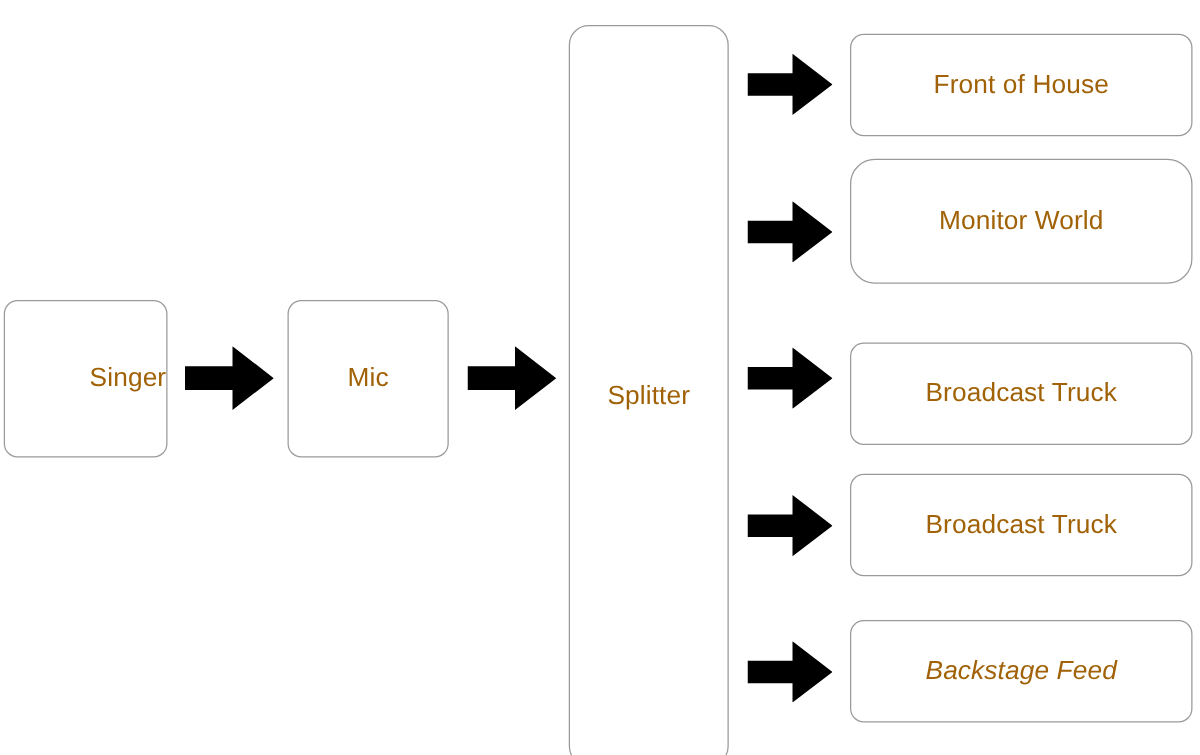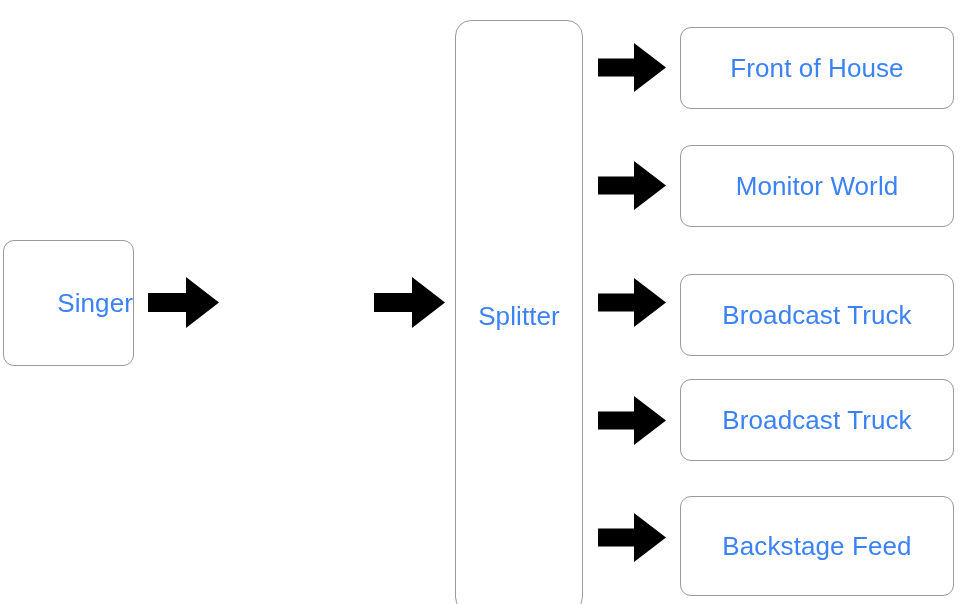--- a/index.html
+++ b/index.html
@@ -22,22 +22,22 @@
   
   .node {
     position: absolute;
     box-sizing: border-box;
     background: #ffffff;
     border: 1.6px solid #9a9a9a;
     border-radius: 11px;
     display: flex;
     align-items: center;
     justify-content: center;
-    color: #3b82f6;
-    font-size: 26px;
+    color: #a16207;
+    font-size: 21px;
     font-weight: 400;
     letter-spacing: 0.1px;
     line-height: 1.1;
     white-space: nowrap;
     text-align: center;
   }
   .node.tall {
     border-radius: 16px;
   }
   .node-label {
@@ -63,20 +63,23 @@
   <div class="node" style="left:3px; top:240px; width:131px; height:126px;justify-content:flex-end;">
     <span class="node-label">Singer</span>
   </div>
 
   <div class="arrow" style="left:148px; top:277px; width:71px; height:51px;">
     <svg viewBox="0 0 71 51" preserveAspectRatio="none" aria-hidden="true">
       <polygon points="0,16 38,16 38,0 71,25.5 38,51 38,35 0,35" fill="#000000"></polygon>
     </svg>
   </div>
 
+  <div class="node" style="left:230px; top:240px; width:129px; height:126px;">
+    <span class="node-label">Mic</span>
+  </div>
 
   <div class="arrow" style="left:374px; top:277px; width:71px; height:51px;">
     <svg viewBox="0 0 71 51" preserveAspectRatio="none" aria-hidden="true">
       <polygon points="0,16 38,16 38,0 71,25.5 38,51 38,35 0,35" fill="#000000"></polygon>
     </svg>
   </div>
 
   <div class="node tall" style="left:455px; top:4px; width:128px; height:593px;margin-top:16px;">
     <span class="node-label">Splitter</span>
   </div>
@@ -104,29 +107,29 @@
   <div class="arrow" style="left:598px; top:513px; width:68px; height:49px;">
     <svg viewBox="0 0 68 49" preserveAspectRatio="none" aria-hidden="true">
       <polygon points="0,15.5 36,15.5 36,0 68,24.5 36,49 36,33.5 0,33.5" fill="#000000"></polygon>
     </svg>
   </div>
 
   <div class="node" style="left:680px; top:27px; width:274px; height:82px;">
     <span class="node-label">Front of House</span>
   </div>
 
-  <div class="node" style="left:680px; top:145px; width:274px; height:82px;">
+  <div class="node" style="left:680px; top:127px; width:274px; height:100px;border-radius:20px;">
     <span class="node-label">Monitor World</span>
   </div>
 
   <div class="node" style="left:680px; top:274px; width:274px; height:82px;">
     <span class="node-label">Broadcast Truck</span>
   </div>
 
   <div class="node" style="left:680px; top:379px; width:274px; height:82px;">
     <span class="node-label">Broadcast Truck</span>
   </div>
 
-  <div class="node" style="left:680px; top:496px; width:274px; height:100px;">
+  <div class="node" style="left:680px; top:496px; width:274px; height:82px;font-style:italic;">
     <span class="node-label">Backstage Feed</span>
   </div>
 
 </div>
 
 </body></html>

